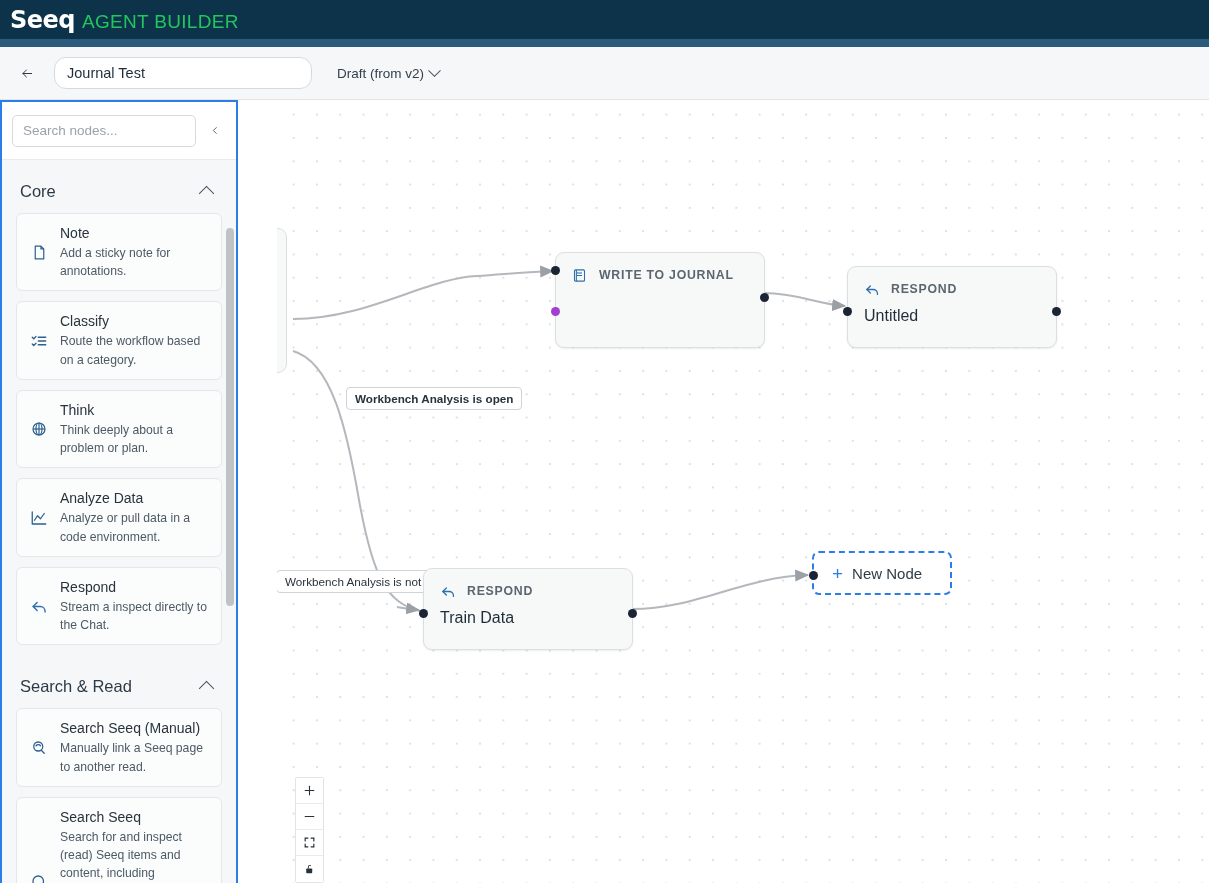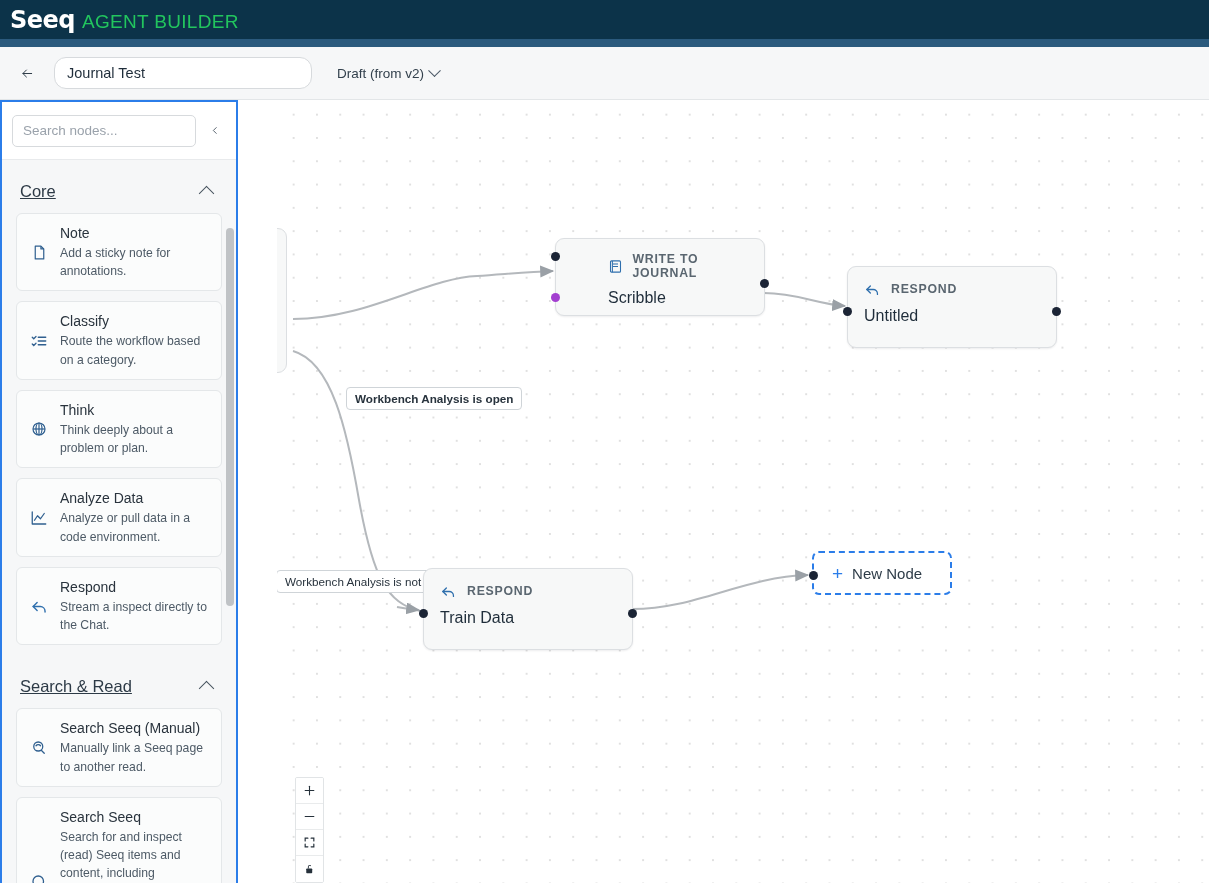--- a/index.html
+++ b/index.html
@@ -147,21 +147,20 @@
     padding: 0 14px;
   }
   .palette-group-header {
     display: flex; align-items: center; justify-content: space-between;
     padding: 22px 4px 12px 4px;
   }
   .palette-group-title {
     font-size: 16.5px;
     color: #2d3a46;
     font-weight: 400;
-    text-decoration: underline;
   }
   .chev-up {
     width: 11px; height: 11px;
     border-left: 1.7px solid #47535f;
     border-top: 1.7px solid #47535f;
     transform: rotate(45deg);
     margin-right: 6px; margin-top: 4px;
   }
   .node-card {
     display: flex; align-items: center;
@@ -491,36 +490,35 @@
     <path d="M120,507 C 130,509 134,509 142,510" stroke="#b4b8bc" stroke-width="2" fill="none" marker-end="url(#arrow)"></path>
 
     <path d="M487,193 C 520,193 540,204 568,206" stroke="#b4b8bc" stroke-width="2" fill="none" marker-end="url(#arrow)"></path>
 
     <path d="M355,509 C 420,509 465,477 531,475" stroke="#b4b8bc" stroke-width="2" fill="none" marker-end="url(#arrow)"></path>
   </svg>
 
   <div class="edge-label" style="left:69px; top:287px;font-weight:bold;">Workbench Analysis is open</div>
   <div class="edge-label" style="left:-1px; top:470px;">Workbench Analysis is not open</div>
 
-  <div class="flow-node" style="left:278px; top:138px; width:210px; height:78px;padding-left:36px;">
+  <div class="flow-node" style="left:278px; top:152px; width:210px; height:96px;">
     <div class="handle" style="left:-5px; top:13px;"></div>
     <div class="handle purple" style="left:-5px; top:54px;"></div>
     <div class="handle" style="right:-5px; top:40px;"></div>
     <div class="node-head">
       <span class="node-head-icon">
         <svg width="15" height="15" viewBox="0 0 24 24" fill="none" stroke="#2f6fad" stroke-width="1.7" stroke-linejoin="round">
           <rect x="4" y="3" width="16" height="18" rx="1.6"></rect>
           <line x1="8" y1="8" x2="16" y2="8"></line>
             <line x1="8" y1="12" x2="16" y2="12"></line>
           <line x1="7" y1="3" x2="7" y2="21"></line>
         </svg>
       </span>
       <span class="node-head-label">WRITE TO JOURNAL</span>
     </div>
-    <div class="node-body">Scribble</div>
   </div>
 
   <div class="flow-node" style="left:570px; top:166px; width:210px; height:82px;">
     <div class="handle" style="left:-5px; top:40px;"></div>
     <div class="handle" style="right:-5px; top:40px;"></div>
     <div class="node-head">
       <span class="node-head-icon">
         <svg width="17" height="17" viewBox="0 0 24 24" fill="none" stroke="#2f6fad" stroke-width="1.8" stroke-linecap="round" stroke-linejoin="round">
           <polyline points="9 7 4 12 9 17"></polyline>
             <path d="M4 12h9a6 6 0 0 1 6 6v1"></path>

